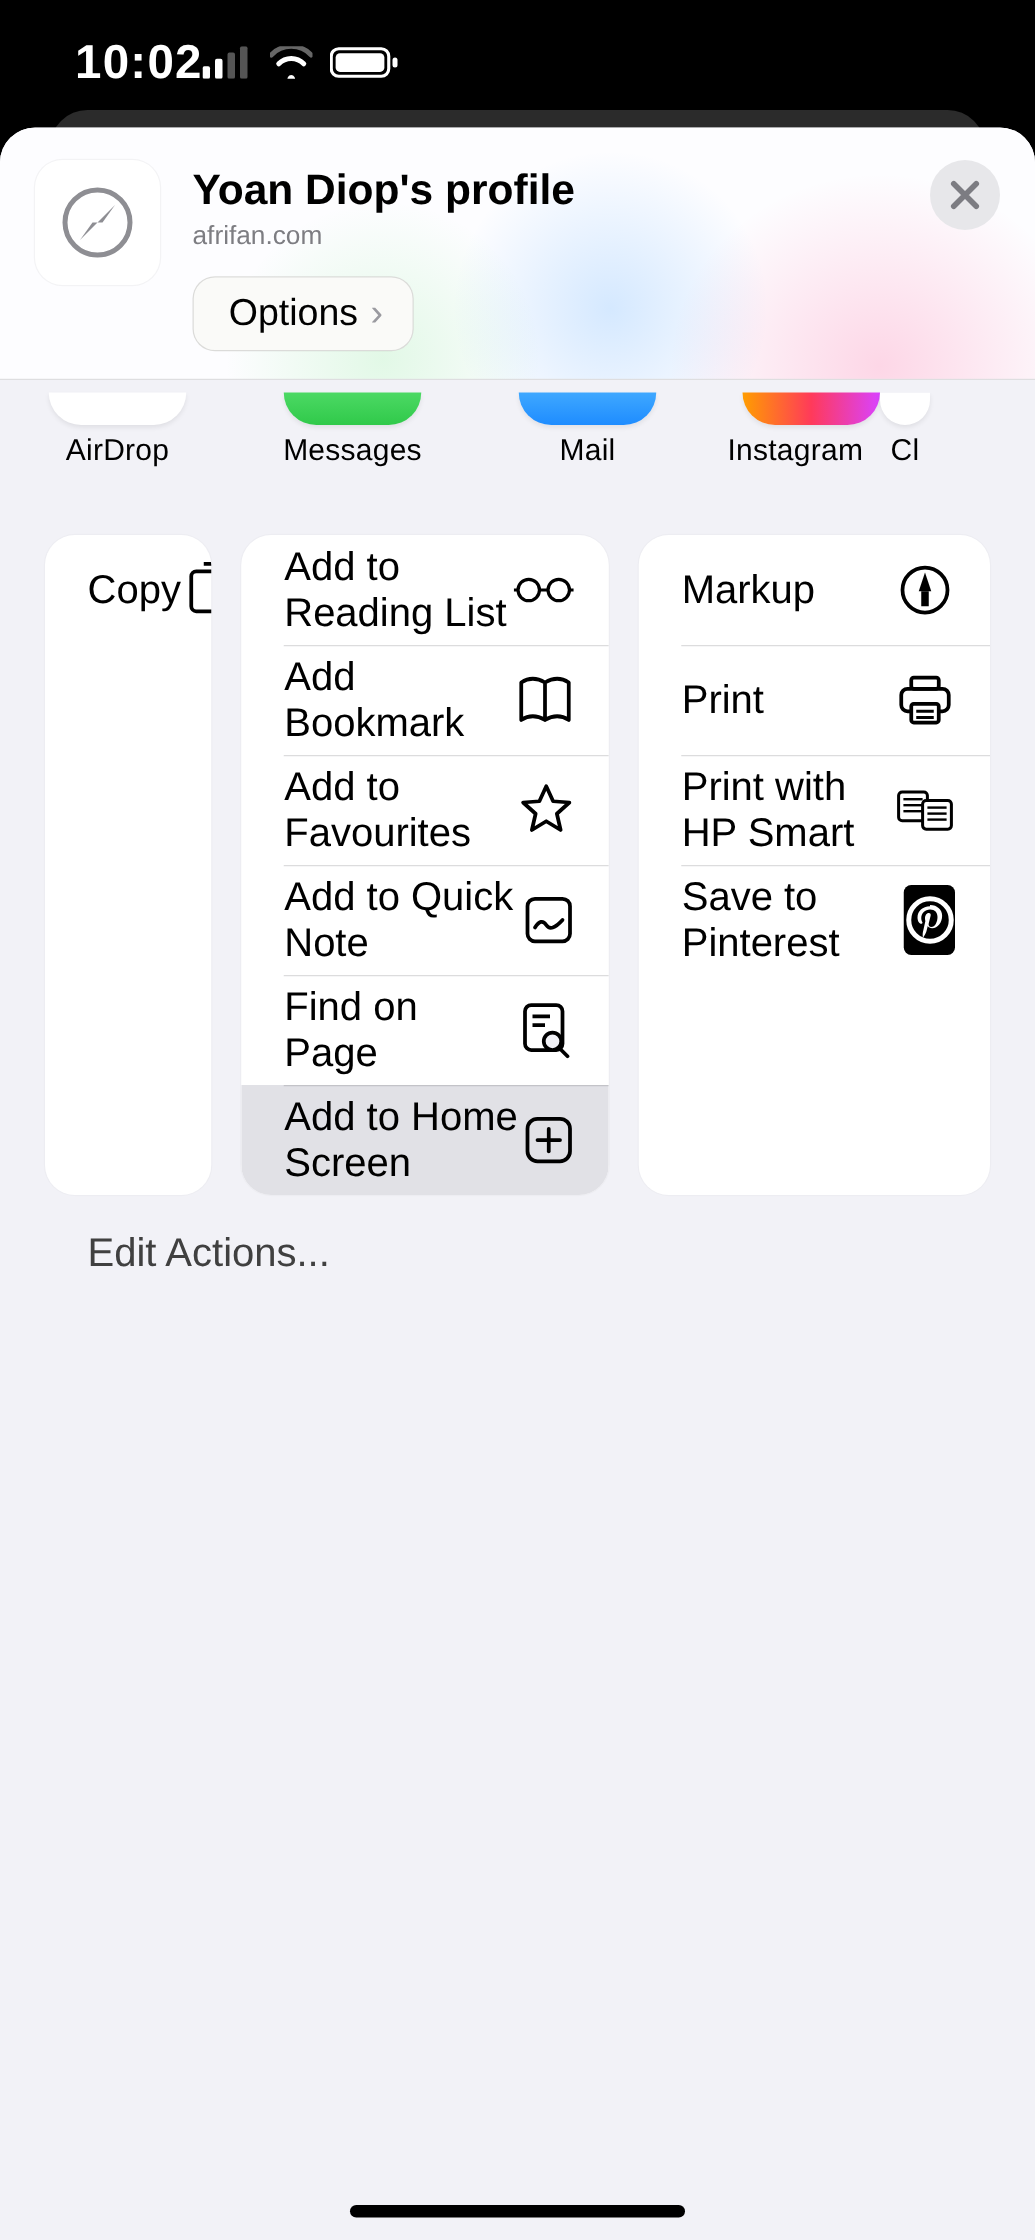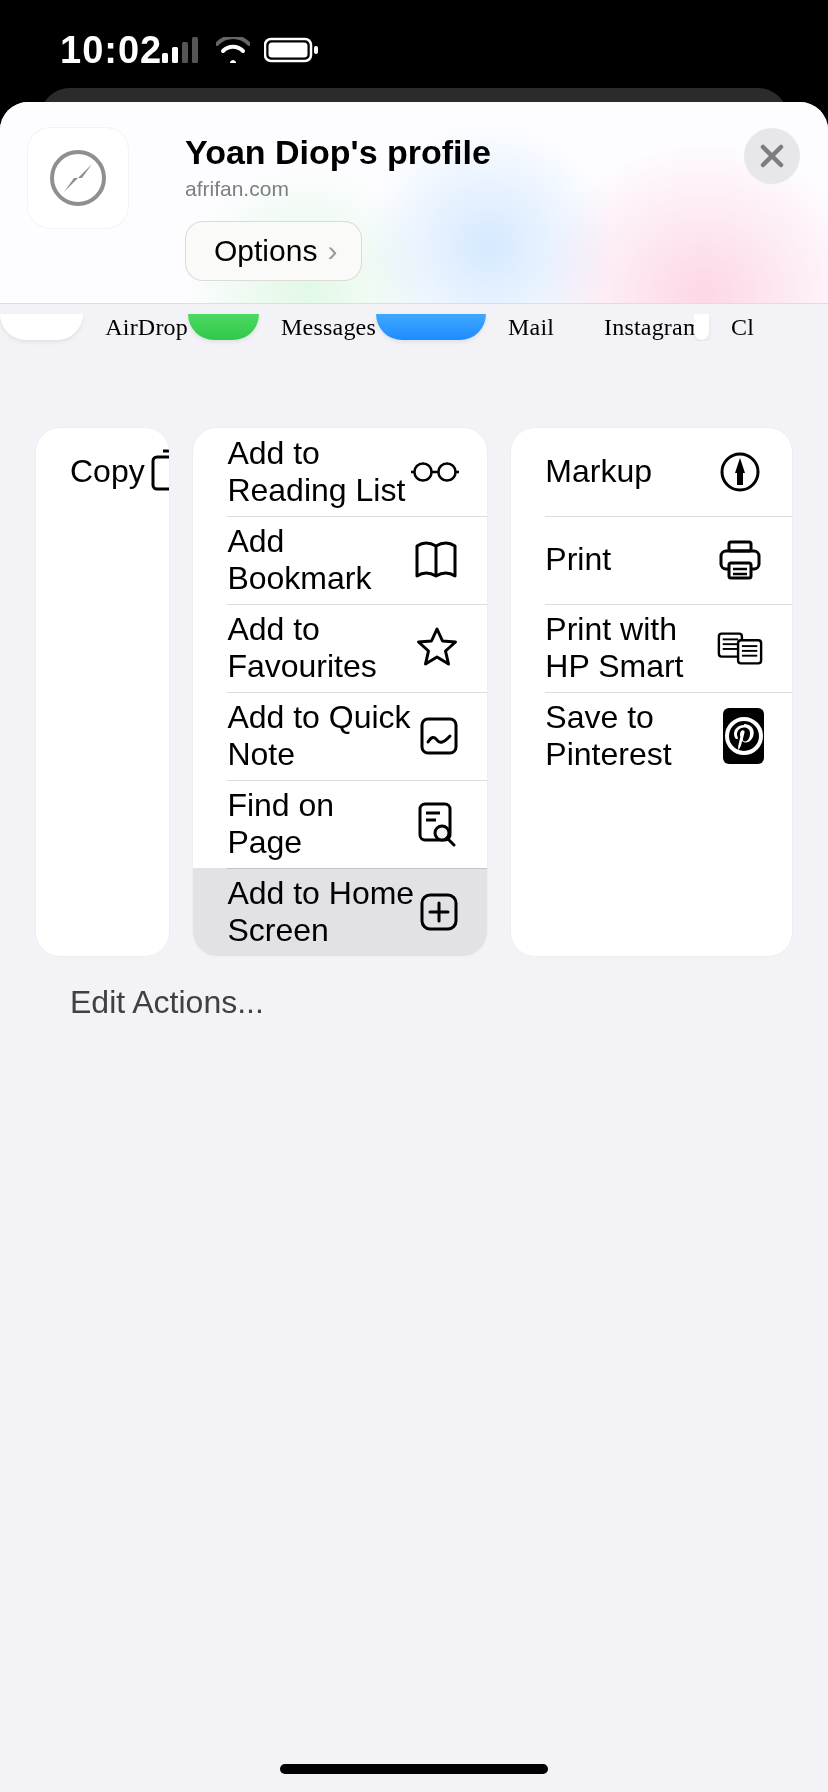--- a/index.html
+++ b/index.html
@@ -22,32 +22,32 @@
   .sheet-header { position:relative; width:100%; background:#fdfdff; padding: 26px 28px 22px 28px; border-bottom:1px solid rgba(0,0,0,0.12); }
   .sheet-header .tint { position:absolute; inset:0; pointer-events:none;
     background:
       radial-gradient(180px 180px at 59% 72%, rgba(30,140,255,0.18), transparent 70%),
       radial-gradient(240px 220px at 85% 95%, rgba(255,40,120,0.18), transparent 70%),
       radial-gradient(180px 180px at 37% 92%, rgba(60,220,80,0.14), transparent 70%);
   }
   .header-row { display:flex; align-items:flex-start; gap:26px; position:relative; }
   .app-icon { width:100px; height:100px; flex:0 0 100px; border-radius:22px; background:#fff; display:flex; align-items:center; justify-content:center; box-shadow: 0 0 0 1px rgba(0,0,0,0.04); }
   .app-icon svg { width:60px; height:60px; }
-  .header-text { flex:1 1 auto; padding-top:4px;margin-left:31px; }
+  .header-text { flex:1 1 auto; padding-top:4px; }
   .share-title { font-size:34px; font-weight:700; color:#000; line-height:1.2; }
   .share-subtitle { font-size:21px; color:#7d7d82; margin-top:4px; }
   .options-chip { display:inline-flex; align-items:center; gap:10px; margin-top:20px; height:60px; padding:0 24px 0 28px; border-radius:18px; border:1px solid rgba(0,0,0,0.12); background:#fafaf8; font-size:30px; color:#000; }
   .options-chip .chev { color:#9a9aa0; font-size:30px; }
   .close-btn { width:56px; height:56px; border-radius:50%; background:#e7e7ea; display:flex; align-items:center; justify-content:center; position:absolute; right:28px; top:26px; }
   .close-btn svg { width:28px; height:28px; }
 
   
   .app-row { height:100px; display:flex; align-items:flex-start; gap:0; padding-top:10px; position:relative; }
   .app-row::before { content:""; position:absolute; inset:0; background:#f2f2f7; }
-  .app-item { position:relative; width:188px; flex:0 0 188px; display:flex; flex-direction:row; align-items:center; gap:22px;font-family:Liberation Serif, serif; }
+  .app-item { position:relative; width:188px; flex:0 0 188px; display:flex; flex-direction:column; align-items:center; gap:7px; }
   .app-item.last { width:130px; flex:0 0 130px; align-items:flex-start; padding-left:30px;}
   .app-bubble { width:110px; height:26px; border-radius:0 0 55px 55px; background:#fff; box-shadow: 0 2px 4px rgba(0,0,0,0.08);}
   .app-bubble.green { background: linear-gradient(#4cd964,#30c94a); }
   .app-bubble.blue  { background: linear-gradient(#3fa8ff,#1e8cff); }
   .app-bubble.ig    { background: linear-gradient(90deg,#ff9d00,#ff3a5a,#d942ff); }
   .app-label { font-size:24px; color:#000; letter-spacing:0.2px; }
   .app-item.last .app-label { margin-left:-12px;}
   .app-item.overflow { width:60px; flex:0 0 60px; overflow:hidden;}
   .app-item.overflow .app-bubble { width:40px; }
 

